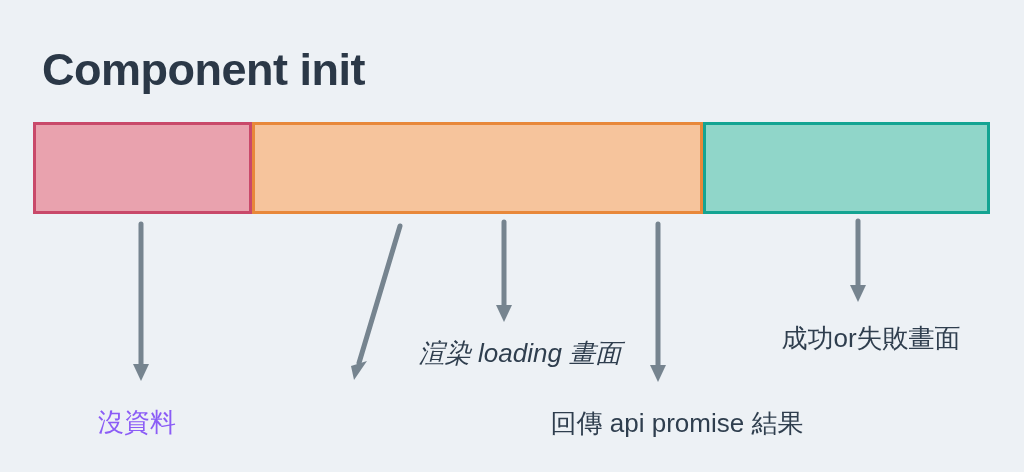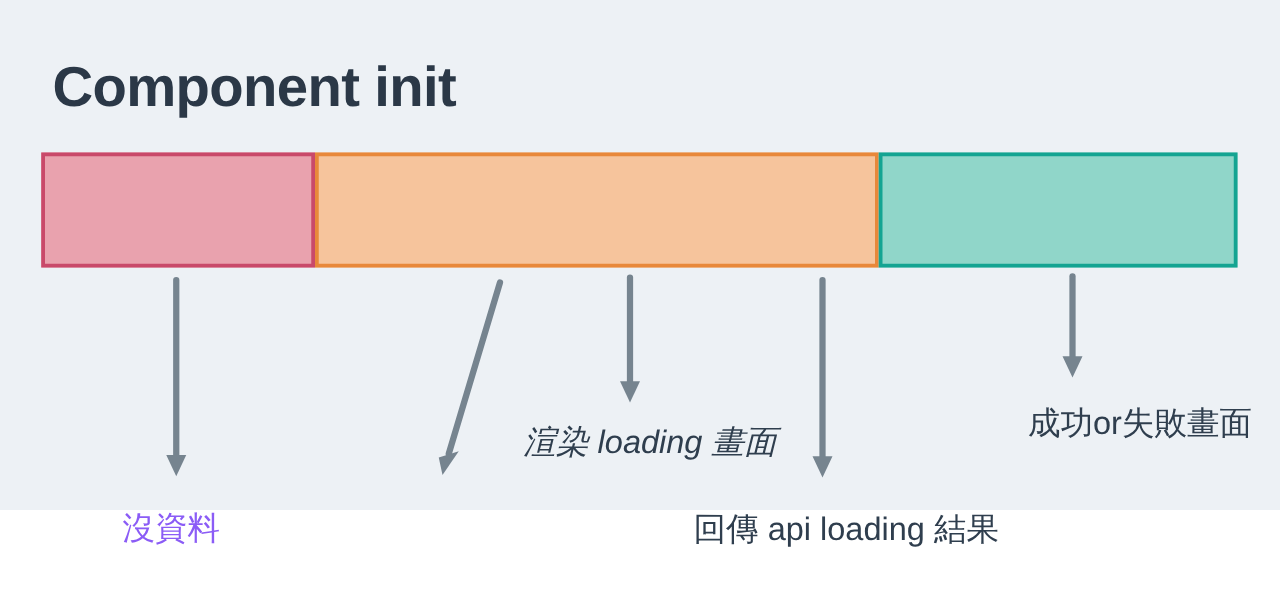--- a/index.html
+++ b/index.html
@@ -6,21 +6,21 @@
   html, body { width: 1024px; height: 472px; }
   body {
     font-family: "Liberation Sans", "DejaVu Sans", sans-serif;
     position: relative;
     overflow: hidden;
   }
   .stage {
     position: absolute;
     inset: 0;
     width: 1024px;
-    height: 408px;
+    height: 472px;
   }
   .title {
     position: absolute;
     left: 42px;
     top: 44px;
     font-size: 45px;
     font-weight: 800;
     letter-spacing: -0.5px;
     white-space: nowrap;
   }
@@ -85,17 +85,17 @@
       <line x1="858" y1="221" x2="858" y2="287" stroke-width="5" stroke-linecap="round" stroke="#76848f"></line>
       <polygon points="858,302 850,285 866,285" fill="#76848f"></polygon>
     </g>
   </svg>
 
   <div class="label" style="left: 137px; top: 405px; color: #8b5cf6;">沒資料</div>
 
 
   <div class="label" style="left: 520px; top: 336px; color: rgb(47, 62, 78); font-style: italic;">渲染 loading 畫面</div>
 
-  <div class="label" style="left: 677px; top: 406px; color: rgb(47, 62, 78);">回傳 api loading 結果</div>
+  <div class="label" style="left: 677px; top: 406px; color: rgb(47, 62, 78);">回傳 api promise 結果</div>
 
-  <div class="label" style="left: 871px; top: 321px; color: rgb(47, 62, 78); margin-left: 41px;">成功or失敗畫面</div>
+  <div class="label" style="left: 871px; top: 321px; color: rgb(47, 62, 78);">成功or失敗畫面</div>
 
 </div>
 
 </body></html>

